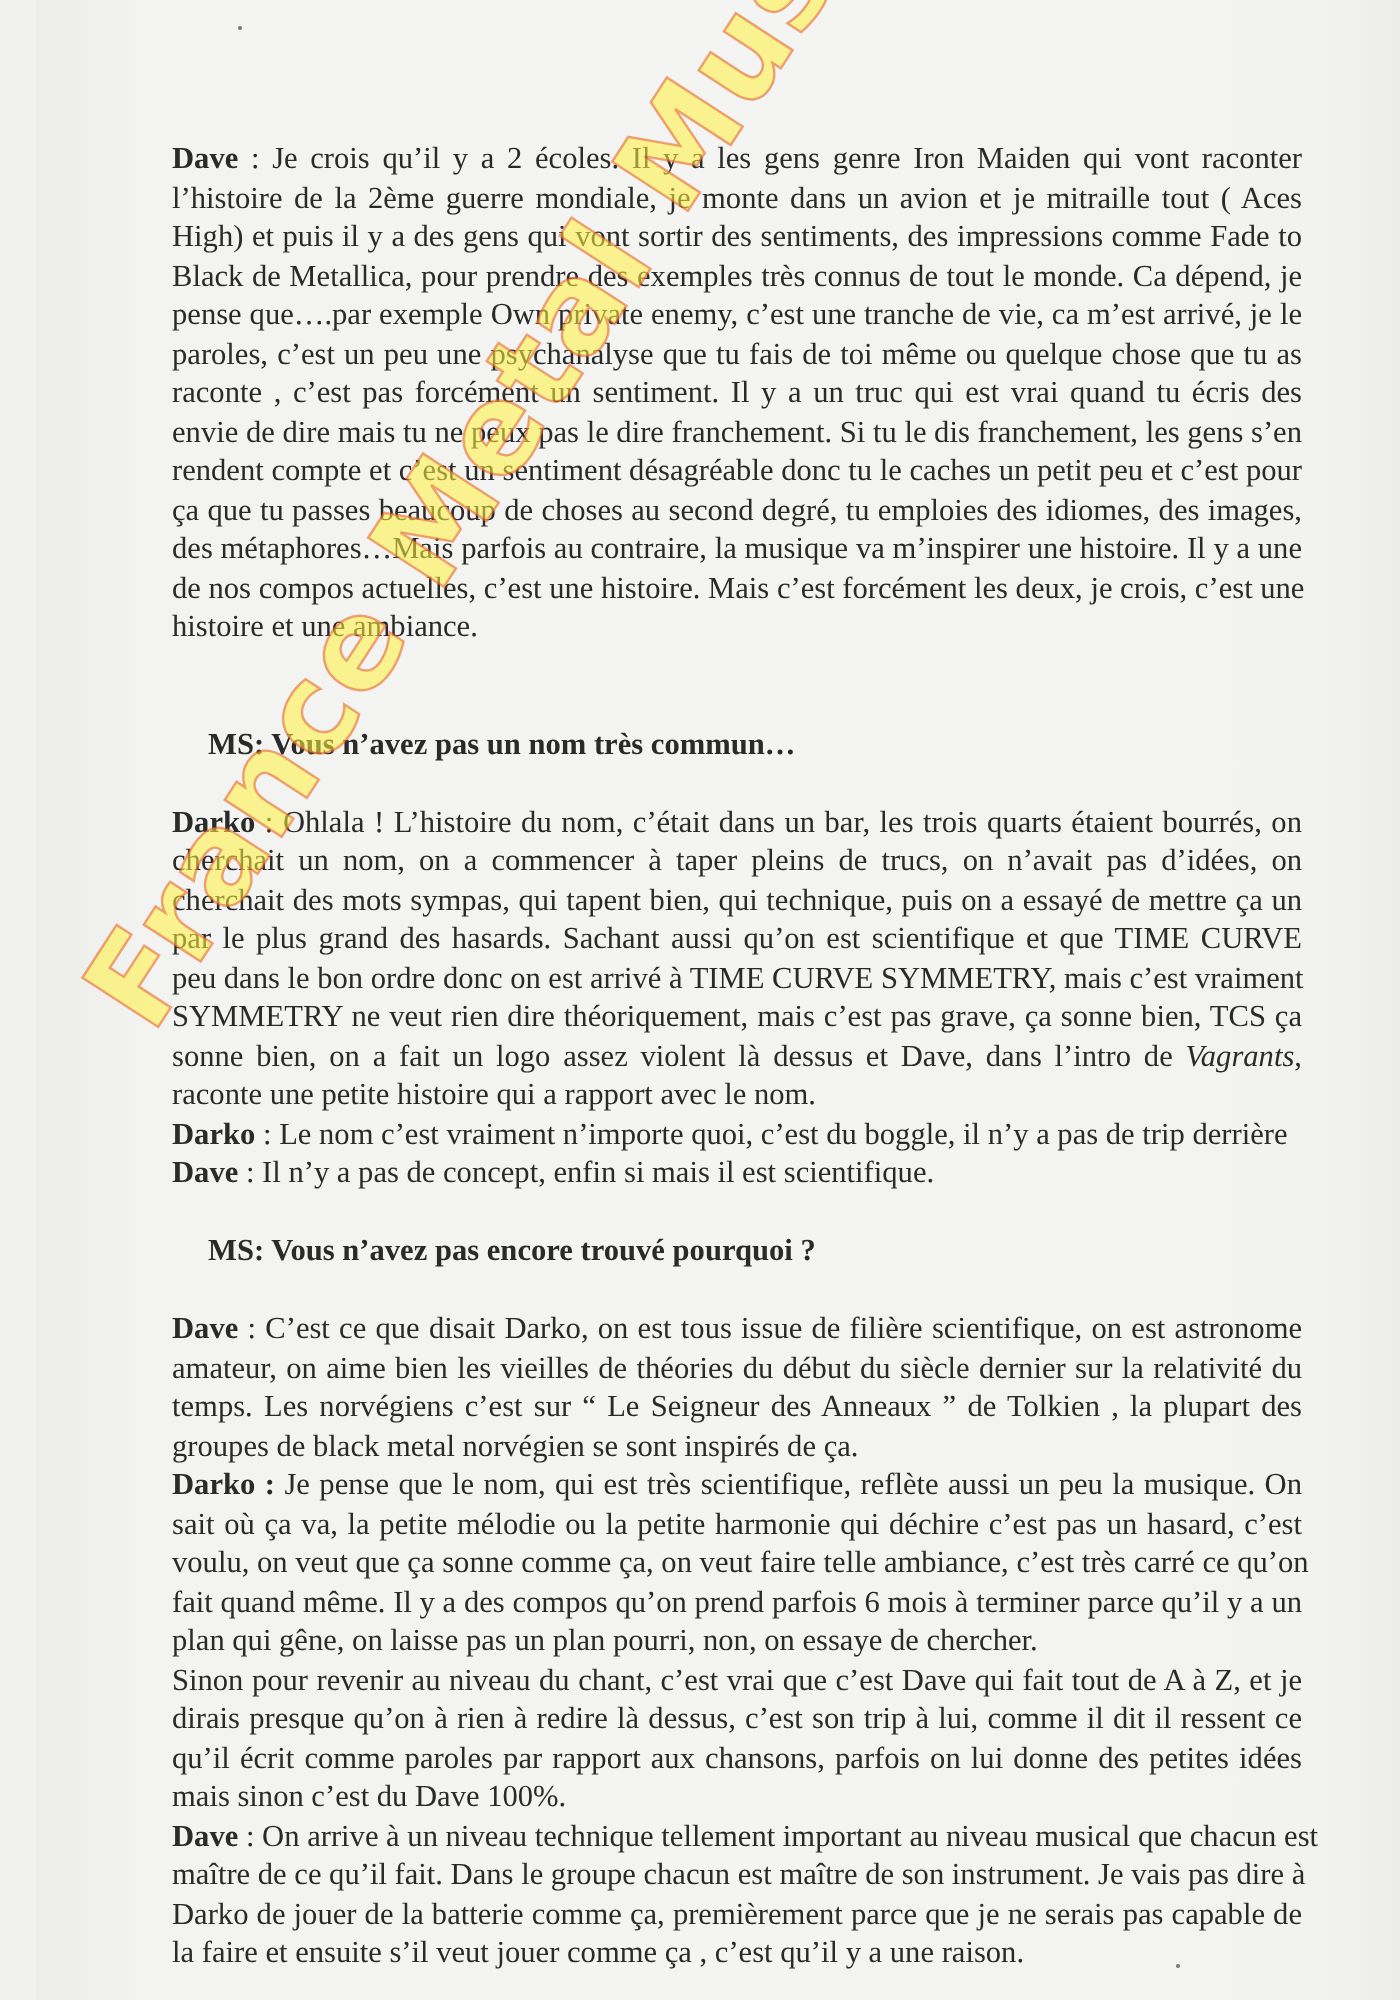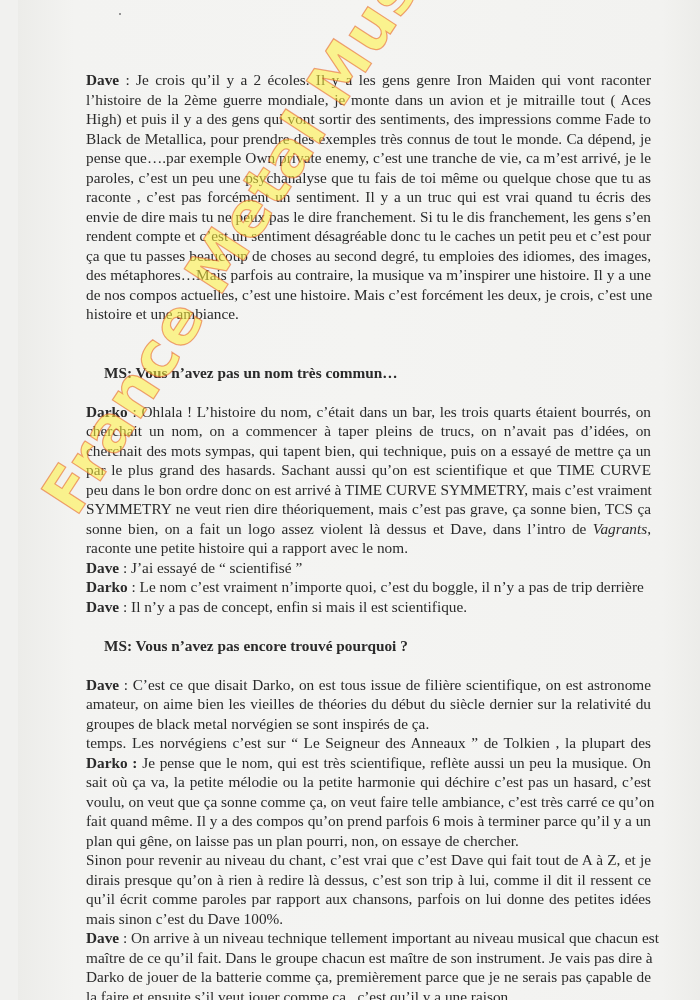--- a/index.html
+++ b/index.html
@@ -114,37 +114,36 @@
       <span class="line"><span class="speaker">Darko</span><span> : </span><span>Ohlala ! L’histoire du nom, c’était dans un bar, les trois quarts étaient bourrés, on</span></span>
       <span class="line">cherchait un nom, on a commencer à taper pleins de trucs, on n’avait pas d’idées, on</span>
       <span class="line">cherchait des mots sympas, qui tapent bien, qui technique, puis on a essayé de mettre ça un</span>
       <span class="line">par le plus grand des hasards. Sachant aussi qu’on est scientifique et que TIME CURVE</span>
       <span class="line">peu dans le bon ordre donc on est arrivé à TIME CURVE SYMMETRY, mais c’est vraiment</span>
       <span class="line">SYMMETRY ne veut rien dire théoriquement, mais c’est pas grave, ça sonne bien, TCS ça</span>
       <span class="line"><span>sonne bien, on a fait un logo assez violent là dessus et Dave, dans l’intro de </span><span class="ital">Vagrants</span><span>,</span></span>
       <span class="line last">raconte une petite histoire qui a rapport avec le nom.</span>
     </div>
 
-    <span class="line last"><span class="speaker">Dave</span><span> : </span><span>J’ai essayé de “ scientifisé ”</span></span>
 
     <span class="line last"><span class="speaker">Darko</span><span> : </span><span>Le nom c’est vraiment n’importe quoi, c’est du boggle, il n’y a pas de trip derrière</span></span>
 
     <span class="line last"><span class="speaker">Dave</span><span> : </span><span>Il n’y a pas de concept, enfin si mais il est scientifique.</span></span>
 
     <span class="blank"></span>
 
     <span class="question">MS: Vous n’avez pas encore trouvé pourquoi ?</span>
 
     <span class="blank"></span>
 
     <div>
       <span class="line"><span class="speaker">Dave</span><span> : </span><span>C’est ce que disait Darko, on est tous issue de filière scientifique, on est astronome</span></span>
       <span class="line">amateur, on aime bien les vieilles de théories du début du siècle dernier sur la relativité du</span>
+      <span class="line">temps. Les norvégiens c’est sur “ Le Seigneur des Anneaux ” de Tolkien   , la plupart des</span>
       <span class="line last">groupes de black metal norvégien se sont inspirés de ça.</span>
-      <span class="line">temps. Les norvégiens c’est sur “ Le Seigneur des Anneaux ” de Tolkien   , la plupart des</span>
     </div>
 
     <div>
       <span class="line"><span class="speaker">Darko :</span><span> </span><span>Je pense que le nom, qui est très scientifique, reflète aussi un peu la musique. On</span></span>
       <span class="line">sait où ça va, la petite mélodie ou la petite harmonie qui déchire c’est pas un hasard, c’est</span>
       <span class="line">voulu, on veut que ça sonne comme ça, on veut faire telle ambiance, c’est très carré ce qu’on</span>
       <span class="line">fait quand même. Il y a des compos qu’on prend parfois 6 mois à terminer parce qu’il y a un</span>
       <span class="line last">plan qui gêne, on laisse pas un plan pourri, non, on essaye de chercher.</span>
       <span class="line">Sinon pour revenir au niveau du chant, c’est vrai que c’est Dave qui fait tout de A à Z, et je</span>
       <span class="line">dirais presque qu’on à rien à redire là dessus, c’est son trip à lui, comme il dit il ressent ce</span>

